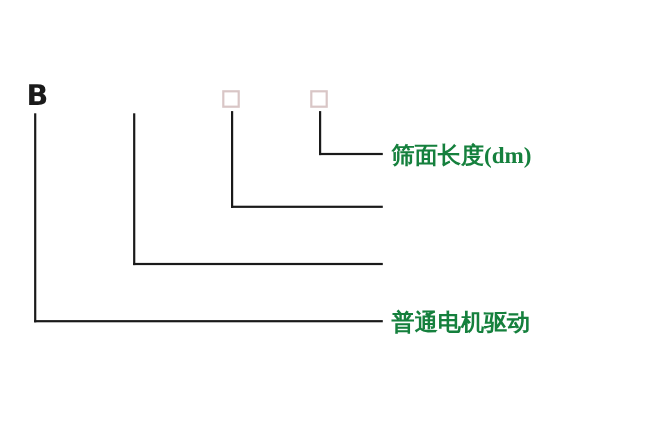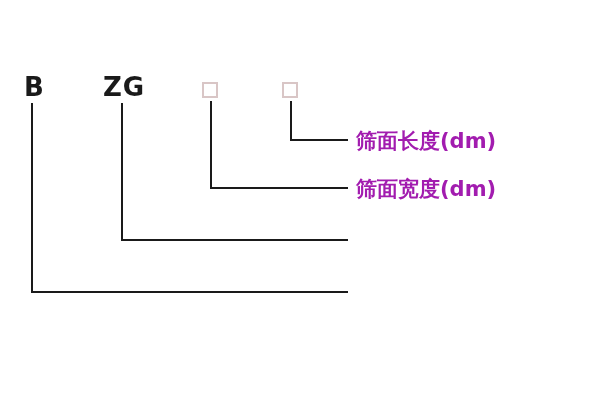--- a/index.html
+++ b/index.html
@@ -46,36 +46,36 @@
   .v-box2 { left: 290px; top: 101px; height: 40px; }
   .h-length { left: 290px; top: 139px; width: 58px; }
   .h-width  { left: 210px; top: 187px; width: 138px; }
   .h-feeder { left: 121px; top: 239px; width: 227px; }
   .h-drive  { left: 31px;  top: 291px; width: 317px; }
   .label {
     position: absolute;
     left: 356px;
     font-size: 21px;
     font-weight: bold;
-    color: #a21caf;
+    color: #15803d;
     white-space: nowrap;
+    font-family: Liberation Serif, serif;
   }
   .label-length { top: 127px; }
   .label-width  { top: 175px; }
   .label-feeder { top: 227px; }
   .label-drive  { top: 279px; }
 </style>
 </head>
 <body>
 
 <div class="canvas">
 
   <span class="code code-b">B</span>
 
-  <span class="code code-zg">ZG</span>
 
   <span class="box box1"></span>
 
   <span class="box box2"></span>
 
   <div class="vline v-b"></div>
 
   <div class="vline v-zg"></div>
 
   <div class="vline v-box1"></div>
@@ -85,17 +85,17 @@
   <div class="hline h-length"></div>
 
   <div class="hline h-width"></div>
 
   <div class="hline h-feeder"></div>
 
   <div class="hline h-drive"></div>
 
   <span class="label label-length">筛面长度(dm)</span>
 
-  <span class="label label-width">筛面宽度(dm)</span>
 
 
+  <span class="label label-drive">普通电机驱动</span>
 
 </div>
 
 </body></html>

